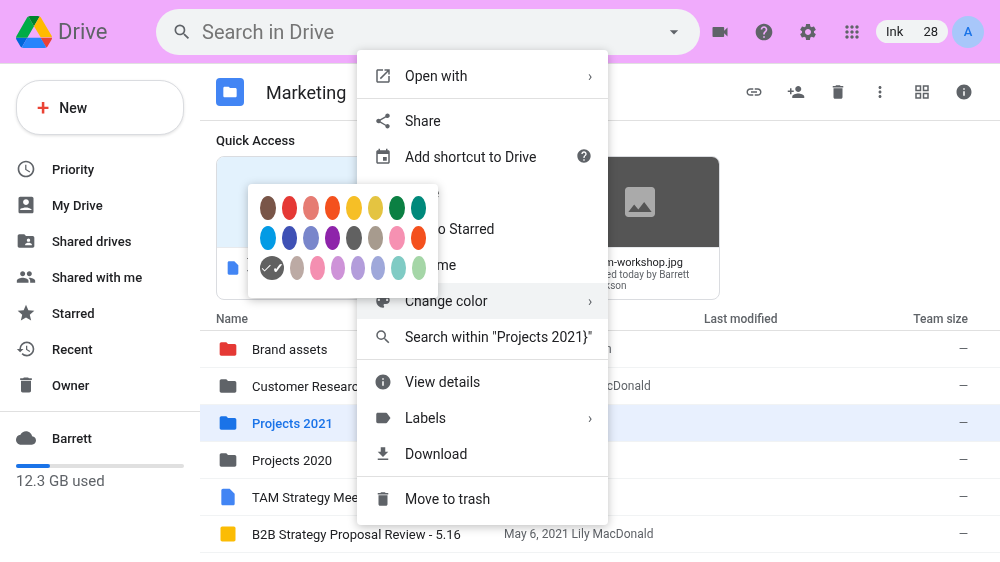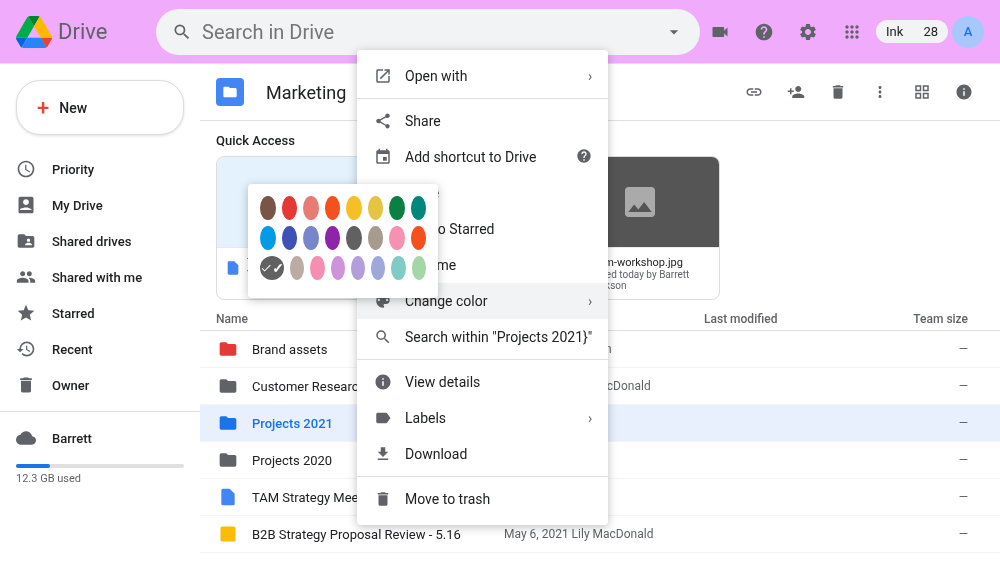--- a/index.html
+++ b/index.html
@@ -43,21 +43,21 @@
     .plus-icon { font-size: 22px; color: #ea4335; }
     .sidebar-item {
       display: flex; align-items: center; gap: 16px; padding: 8px 16px;
       cursor: pointer; border-radius: 0 20px 20px 0; color: #202124;
       font-size: 13px; font-weight: 500; margin-right: 12px;
     }
     .sidebar-item svg { width: 20px; height: 20px; flex-shrink: 0; }
     .storage-bar { margin: 8px 16px; }
     .storage-bar-bg { height: 4px; background: #e0e0e0; border-radius: 2px; }
     .storage-bar-fill { height: 4px; background: #1a73e8; border-radius: 2px; width: 20%; }
-    .storage-text { font-size: 11px; color: #5f6368; margin-top: 4px; }
+    .storage-text { font-size: 15px; color: #5f6368; margin-top: 4px; }
 
     
     .main { flex: 1; display: flex; flex-direction: column; overflow: hidden; background: #fff; }
 
     
     .sub-header {
       display: flex; align-items: center; padding: 8px 16px; border-bottom: 1px solid #e0e0e0;
       gap: 8px;
     }
     .breadcrumb { display: flex; align-items: center; gap: 16px; font-size: 18px; color: #202124; font-weight: 400; }

